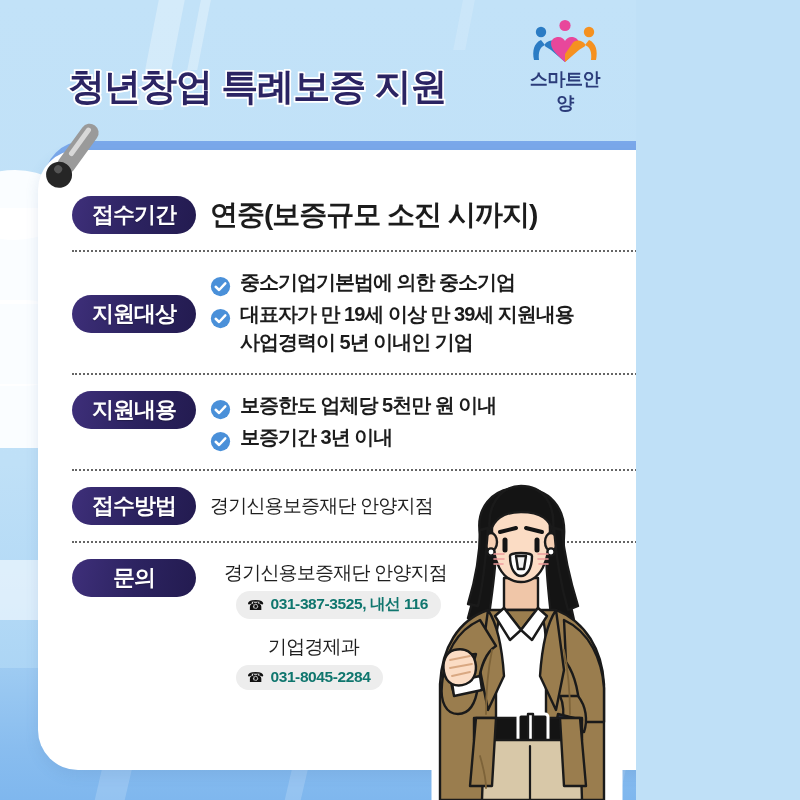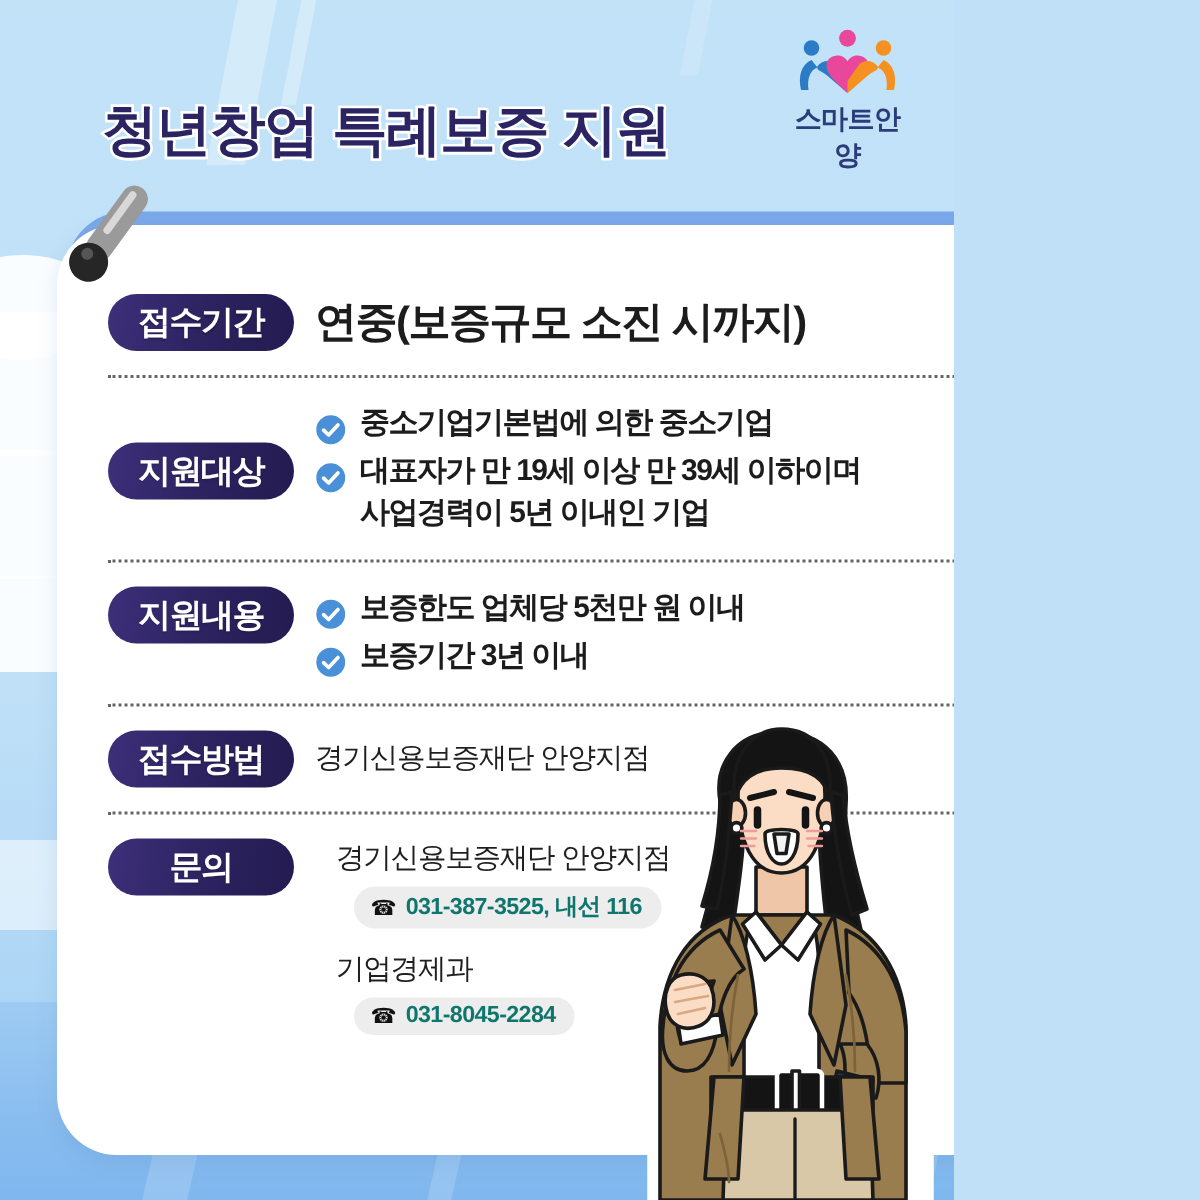--- a/index.html
+++ b/index.html
@@ -179,21 +179,21 @@
             <div class="btxt">
               <span class="ln">중소기업기본법에 의한 중소기업</span>
             </div>
           </div>
           <div class="bullet">
             <svg viewBox="0 0 24 24" class="chk">
               <circle cx="12" cy="12" r="11" fill="#4a90d9"></circle>
               <path d="M6.5 12.3 L10.4 16 L17.5 8.4" fill="none" stroke="#fff" stroke-width="2.8" stroke-linecap="round" stroke-linejoin="round"></path>
             </svg>
             <div class="btxt">
-              <span class="ln">대표자가 만 19세 이상 만 39세 이하이며</span>
+              <span class="ln">대표자가 만 19세 이상 만 39세 지원내용</span>
               <span class="ln">사업경력이 5년 이내인 기업</span>
             </div>
           </div>
         </div>
       </div>
       <div class="sep"></div>
       <div class="row" style="padding-top: 16px; padding-bottom: 14px;">
         <div class="badge">지원내용</div>
         <div class="rowbody">
           <div class="bullet">
@@ -223,21 +223,21 @@
           <div class="val-reg">경기신용보증재단 안양지점</div>
         </div>
       </div>
       <div class="sep"></div>
       <div class="row" style="padding-top: 16px; padding-bottom: 22px;">
         <div class="badge">문의</div>
         <div class="rowbody">
           <div class="contact-block"><div class="c-name">경기신용보증재단 안양지점</div><div class="phone">
               <span class="tel">☎</span>
               <span class="num">031-387-3525, 내선 116</span>
-            </div><div class="c-name" style="margin-top: 14px;">기업경제과</div><div class="phone">
+            </div><div class="c-name" style="margin-top: 14px; margin-left: 44px;">기업경제과</div><div class="phone">
               <span class="tel">☎</span>
               <span class="num">031-8045-2284</span>
             </div></div>
         </div>
       </div>
     </div>
 
   <svg class="character" viewBox="0 0 250 330">
     <g stroke="#1a1a1a" stroke-width="2.4" stroke-linejoin="round" stroke-linecap="round">
 

